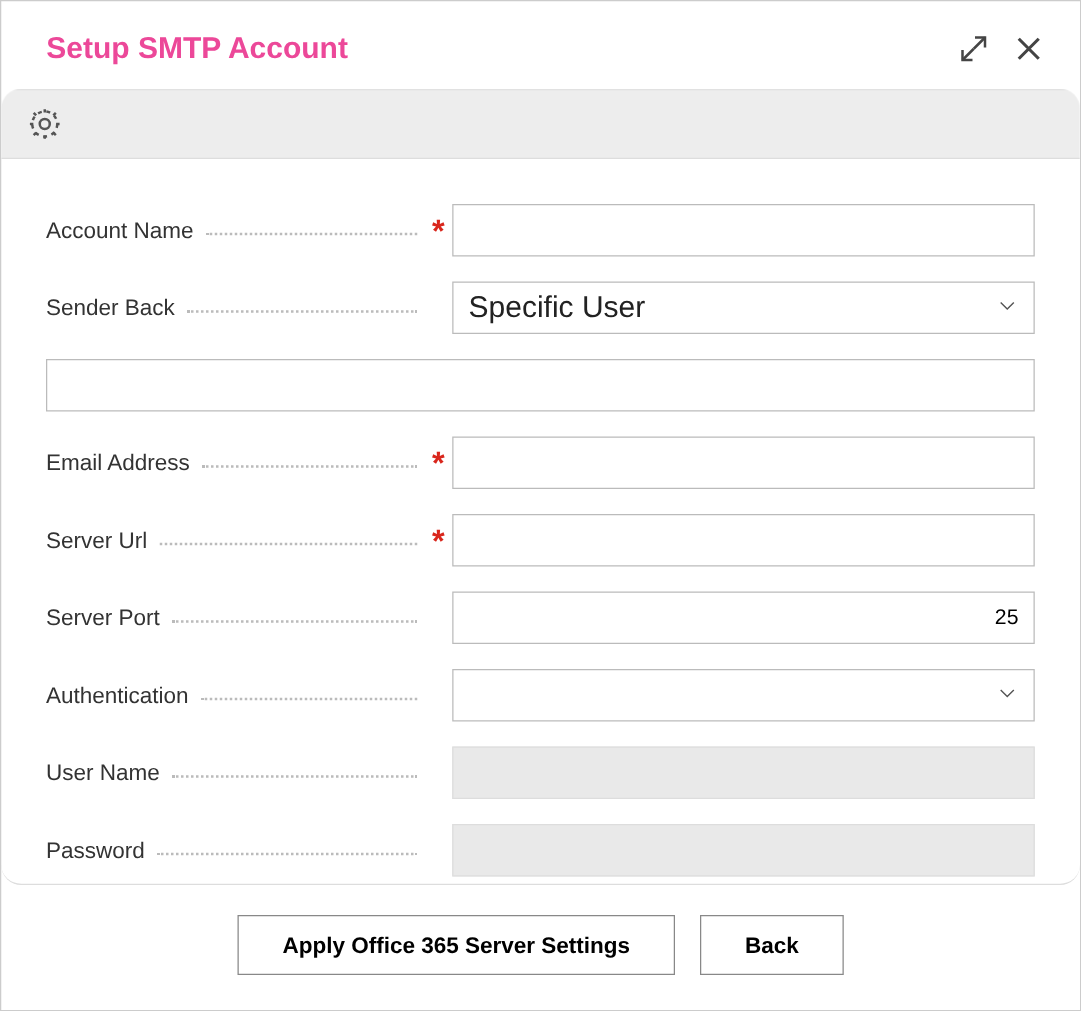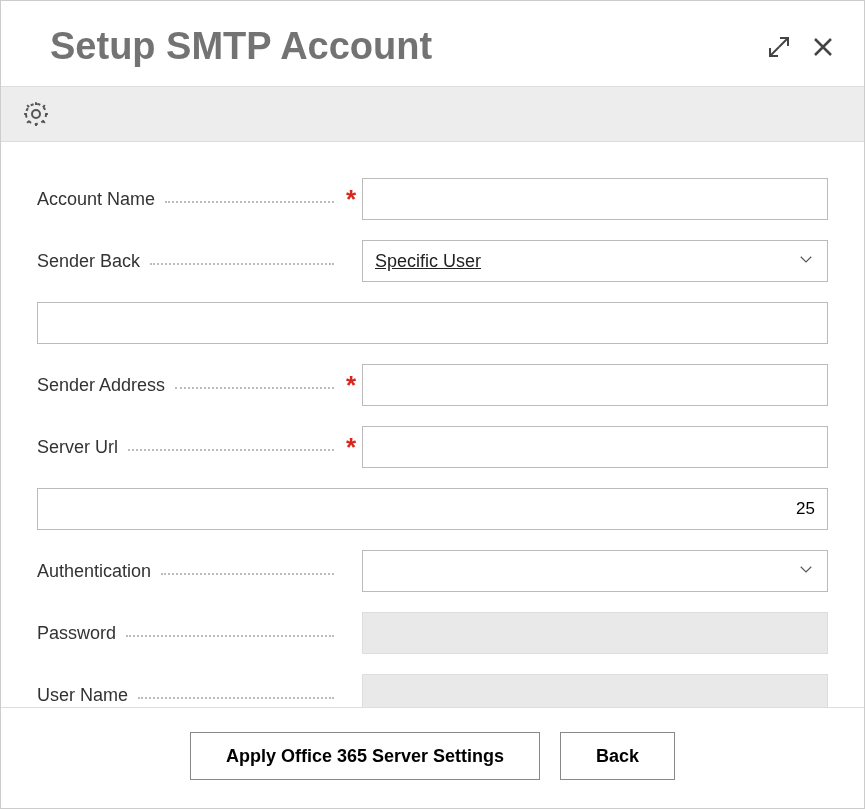--- a/index.html
+++ b/index.html
@@ -13,25 +13,24 @@
       display: flex;
       flex-direction: column;
       overflow: hidden;
     }
     .header {
       display: flex;
       align-items: center;
       padding: 24px 28px 18px 36px;
     }
     .header-title {
-      font-size: 38px;
+      font-size: 24px;
       font-weight: 600;
-      color: #737373;
+      color: #ec4899;
       flex: 1;
-      margin-left: 13px;
     }
     .header-actions {
       display: flex;
       gap: 18px;
       align-items: center;
     }
     .expand-icon, .close-icon {
       width: 26px;
       height: 26px;
       cursor: pointer;
@@ -45,20 +44,21 @@
       height: 24px;
     }
 
     .content-wrapper {
       flex: 1;
       display: flex;
       flex-direction: column;
       overflow: hidden;
       position: relative;
       border-bottom: 1px solid #ddd;
+      border-radius: 16px;
     }
 
     .scroll-area {
       flex: 1;
       overflow-y: scroll;
       scrollbar-width: auto;
     }
     .scroll-area::-webkit-scrollbar { width: 18px; }
     .scroll-area::-webkit-scrollbar-track { background: #f1f1f1; }
     .scroll-area::-webkit-scrollbar-thumb { background: #c1c1c1; }
@@ -134,21 +134,21 @@
     .text-input.disabled {
       background: #e9e9e9;
       border: 1px solid #ddd;
     }
     .select-wrap {
       display: flex;
       align-items: center;
       justify-content: space-between;
       cursor: pointer;
     }
-    .select-value { font-size: 18px; color: #222; text-decoration: underline; }
+    .select-value { font-size: 24px; color: #222; }
     .chevron { color: #555; }
     .chevron svg { width: 18px; height: 18px; }
 
     .footer {
       padding: 24px 36px 28px;
       display: flex;
       gap: 20px;
       justify-content: center;
       align-items: center;
     }
@@ -237,41 +237,45 @@
       </div>
 
       <div class="form-row">
         <div class="input-cell">
           <input class="text-input" type="text" value="" style="">
         </div>
       </div>
 
       <div class="form-row">
         <div class="label-cell">
-          <span class="label-text">Sender Address</span>
+          <span class="label-text">Email Address</span>
           <span class="dots"></span>
           <span class="required">*</span>
         </div>
         <div class="input-cell">
           <input class="text-input" type="text" value="" style="">
         </div>
       </div>
 
       <div class="form-row">
         <div class="label-cell">
           <span class="label-text">Server Url</span>
           <span class="dots"></span>
           <span class="required">*</span>
         </div>
         <div class="input-cell">
           <input class="text-input" type="text" value="" style="">
         </div>
       </div>
 
       <div class="form-row">
+        <div class="label-cell">
+          <span class="label-text">Server Port</span>
+          <span class="dots"></span>
+        </div>
         <div class="input-cell">
           <input class="text-input right" type="text" value="25" style="">
         </div>
       </div>
 
       <div class="form-row">
         <div class="label-cell">
           <span class="label-text">Authentication</span>
           <span class="dots"></span>
         </div>
@@ -282,35 +286,35 @@
               <svg viewBox="0 0 24 24" fill="none" stroke="currentColor" stroke-width="1.5">
                   <path d="M5 9l7 7 7-7"></path>
                 </svg>
             </span>
           </div>
         </div>
       </div>
 
       <div class="form-row">
         <div class="label-cell">
+          <span class="label-text">User Name</span>
+          <span class="dots"></span>
+        </div>
+        <div class="input-cell">
+          <input class="text-input disabled" type="text" disabled="" value="" style="">
+        </div>
+      </div>
+
+      <div class="form-row">
+        <div class="label-cell">
           <span class="label-text">Password</span>
           <span class="dots"></span>
         </div>
         <div class="input-cell">
           <input class="text-input disabled" type="password" disabled="" value="" style="">
-        </div>
-      </div>
-
-      <div class="form-row">
-        <div class="label-cell">
-          <span class="label-text">User Name</span>
-          <span class="dots"></span>
-        </div>
-        <div class="input-cell">
-          <input class="text-input disabled" type="text" disabled="" value="" style="">
         </div>
       </div>
 
     </div>
   </div>
 </div>
 
 <div class="footer">
   <button class="btn wide">Apply Office 365 Server Settings</button>
   <button class="btn">Back</button>

